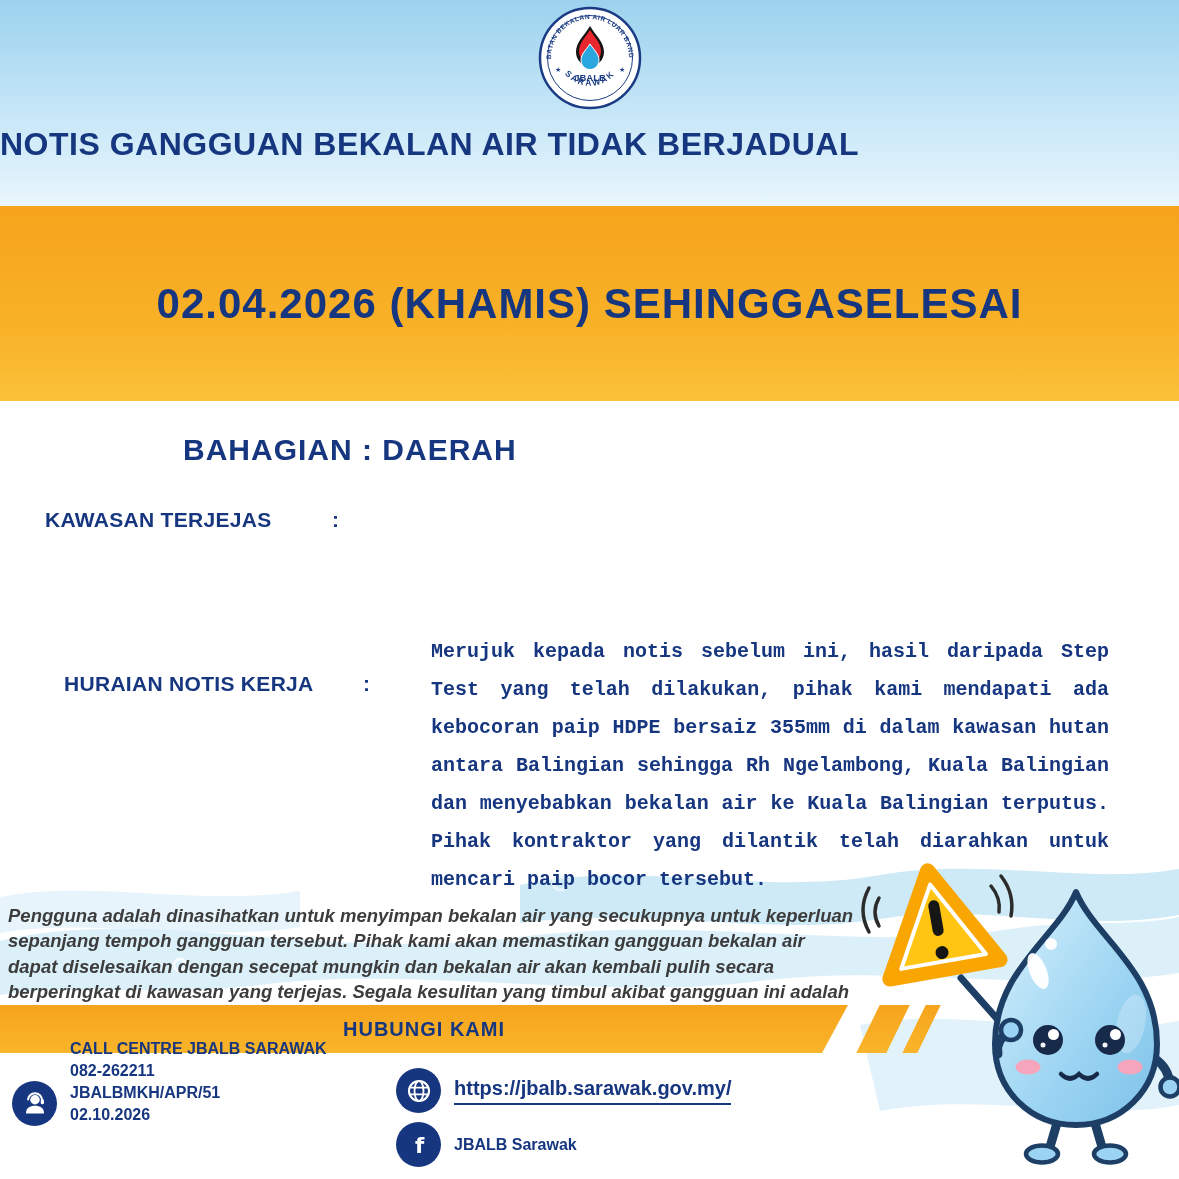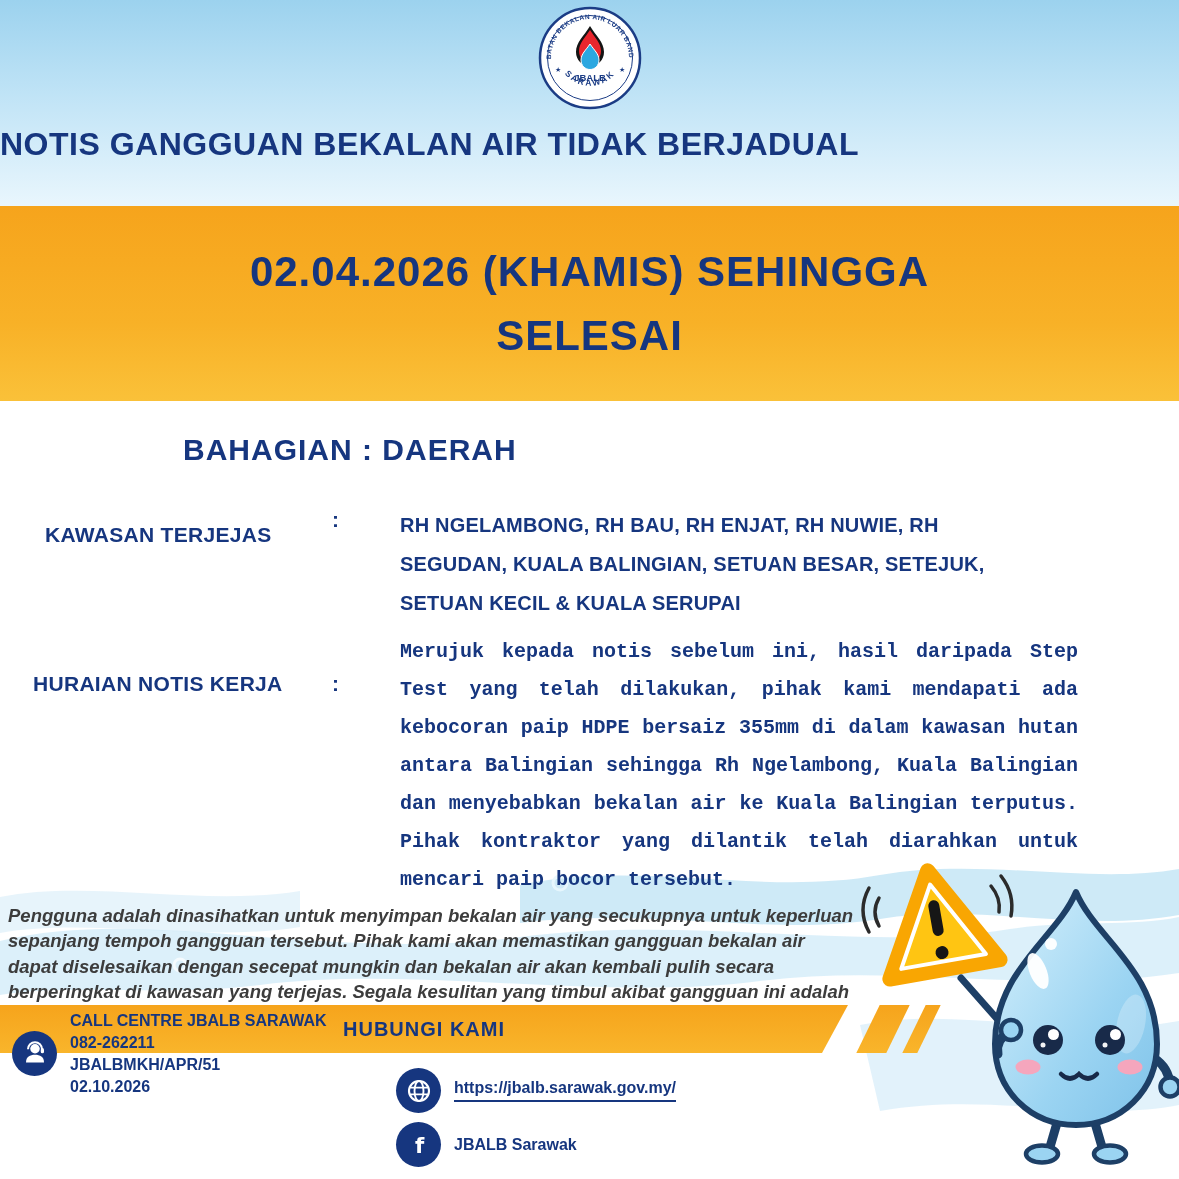--- a/index.html
+++ b/index.html
@@ -9,37 +9,37 @@
   
   .header-band{position:absolute;top:0;left:0;width:100%;height:206px;
         background:linear-gradient(180deg,#9cd2ee 0%,#bfe3f6 45%,#e9f6fd 100%);}
   .logo-wrap{position:absolute;top:6px;left:50%;transform:translateX(-50%);width:104px;height:104px;}
   .main-title{position:absolute;top:126px;left:0;width:100%;
         font-size:32px;font-weight:bold;color:#16367f;white-space:nowrap;letter-spacing:.5px;}
 
   
   .date-banner{position:absolute;top:206px;left:0;width:100%;height:195px;
         background:linear-gradient(180deg,#f6a41c 0%,#f8b127 60%,#fac139 100%);
-        display:flex;flex-direction:column;align-items:center;justify-content:center;}
+        display:flex;flex-direction:row;align-items:center;justify-content:center;}
   .date-line{font-size:42px;line-height:64px;font-weight:bold;color:#16367f;letter-spacing:1px;}
 
   
   .region-row{position:absolute;top:433px;left:0;width:100%;height:40px;
         font-size:30px;font-weight:bold;color:#16367f;letter-spacing:1px;}
   .bahagian{position:absolute;left:183px;top:0;}
   .daerah{position:absolute;left:757px;top:0;}
 
   
   .info-row{position:absolute;display:flex;color:#16367f;font-weight:bold;}
   .row-kawasan{top:506px;left:45px;}
-  .row-kawasan .info-label{width:287px;font-size:21px;letter-spacing:.3px;padding-top:2px;margin-top:15px;}
+  .row-kawasan .info-label{width:287px;font-size:21px;letter-spacing:.3px;padding-top:2px;}
   .row-kawasan .info-colon{width:68px;font-size:21px;padding-top:2px;}
   .row-kawasan .info-value{width:648px;font-size:20px;line-height:39px;letter-spacing:.2px;}
   .row-huraian{top:633px;left:33px;}
-  .row-huraian .info-label{width:299px;font-size:21px;padding-top:39px;letter-spacing:.3px;}
+  .row-huraian .info-label{width:299px;font-size:21px;padding-top:39px;letter-spacing:.3px;margin-left:31px;}
   .row-huraian .info-colon{width:68px;font-size:21px;padding-top:39px;}
   .row-huraian .info-value{width:678px;font-size:20px;line-height:38px;text-align:justify;font-family:Liberation Mono, monospace;}
 
   
   .disclaimer{position:absolute;top:884px;left:8px;width:846px;font-size:18.5px;line-height:25.5px;
         font-style:italic;font-weight:600;color:#3c3c3c;z-index:2;}
 
   
   .water-deco{position:absolute;top:845px;left:0;z-index:0;}
   .right-graphic{position:absolute;top:854px;left:839px;width:340px;height:325px;z-index:3;}
@@ -53,24 +53,24 @@
   .stripe{position:absolute;height:48px;top:1005px;z-index:2;
         background:linear-gradient(180deg,#f6a41c,#f9b52b);transform:skewX(-26deg);}
   .stripe-1{left:868px;width:30px;}
   .stripe-2{left:914px;width:15px;}
 
   
   .footer-item{position:absolute;display:flex;align-items:center;gap:13px;z-index:2;
         color:#16367f;font-weight:bold;}
   .icon-circle{width:45px;height:45px;border-radius:50%;background:#16367f;
         display:flex;align-items:center;justify-content:center;flex:0 0 auto;}
-  .fc-call{left:12px;top:1008px;align-items:center;}
+  .fc-call{left:12px;top:1036px;align-items:flex-end;}
   .call-lines{font-size:16px;line-height:22px;padding-top:2px;}
   .fc-web{left:396px;top:1068px;}
-  .web-url{font-size:16px;border-bottom:2.5px solid #16367f;padding-bottom:3px;}
+  .web-url{font-size:20px;border-bottom:2.5px solid #16367f;padding-bottom:3px;}
   .fc-fb{left:396px;top:1122px;}
   .fb-name{font-size:16px;}
   .fc-ig{left:700px;top:1066px;}
   .ig-name{font-size:16px;}
 </style>
 </head>
 <body>
 
 <div class="page">
 
@@ -115,21 +115,20 @@
     <div class="date-line">SELESAI</div>
   </div>
 
   <div class="region-row">
     <span class="bahagian">BAHAGIAN : DAERAH</span>
   </div>
 
   <div class="info-row row-kawasan">
     <div class="info-label">KAWASAN TERJEJAS</div>
     <div class="info-colon">:</div>
-    <div class="info-value">RH NGELAMBONG, RH BAU, RH ENJAT, RH NUWIE, RH SEGUDAN, KUALA BALINGIAN, SETUAN BESAR, SETEJUK, SETUAN KECIL &amp; KUALA SERUPAI</div>
   </div>
 
   <div class="info-row row-huraian">
     <div class="info-label">HURAIAN NOTIS KERJA</div>
     <div class="info-colon">:</div>
     <div class="info-value">Merujuk kepada notis sebelum ini, hasil daripada Step Test yang telah dilakukan, pihak kami mendapati ada kebocoran paip HDPE bersaiz 355mm di dalam kawasan hutan antara Balingian sehingga Rh Ngelambong, Kuala Balingian dan menyebabkan bekalan air ke Kuala Balingian terputus. Pihak kontraktor yang dilantik telah diarahkan untuk mencari paip bocor tersebut.</div>
   </div>
 
   <p class="disclaimer">Pengguna adalah dinasihatkan untuk menyimpan bekalan air yang secukupnya untuk keperluan sepanjang tempoh gangguan tersebut. Pihak kami akan memastikan gangguan bekalan air dapat diselesaikan dengan secepat mungkin dan bekalan air akan kembali pulih secara berperingkat di kawasan yang terjejas. Segala kesulitan yang timbul akibat gangguan ini adalah sangat dikesali.</p>
 

